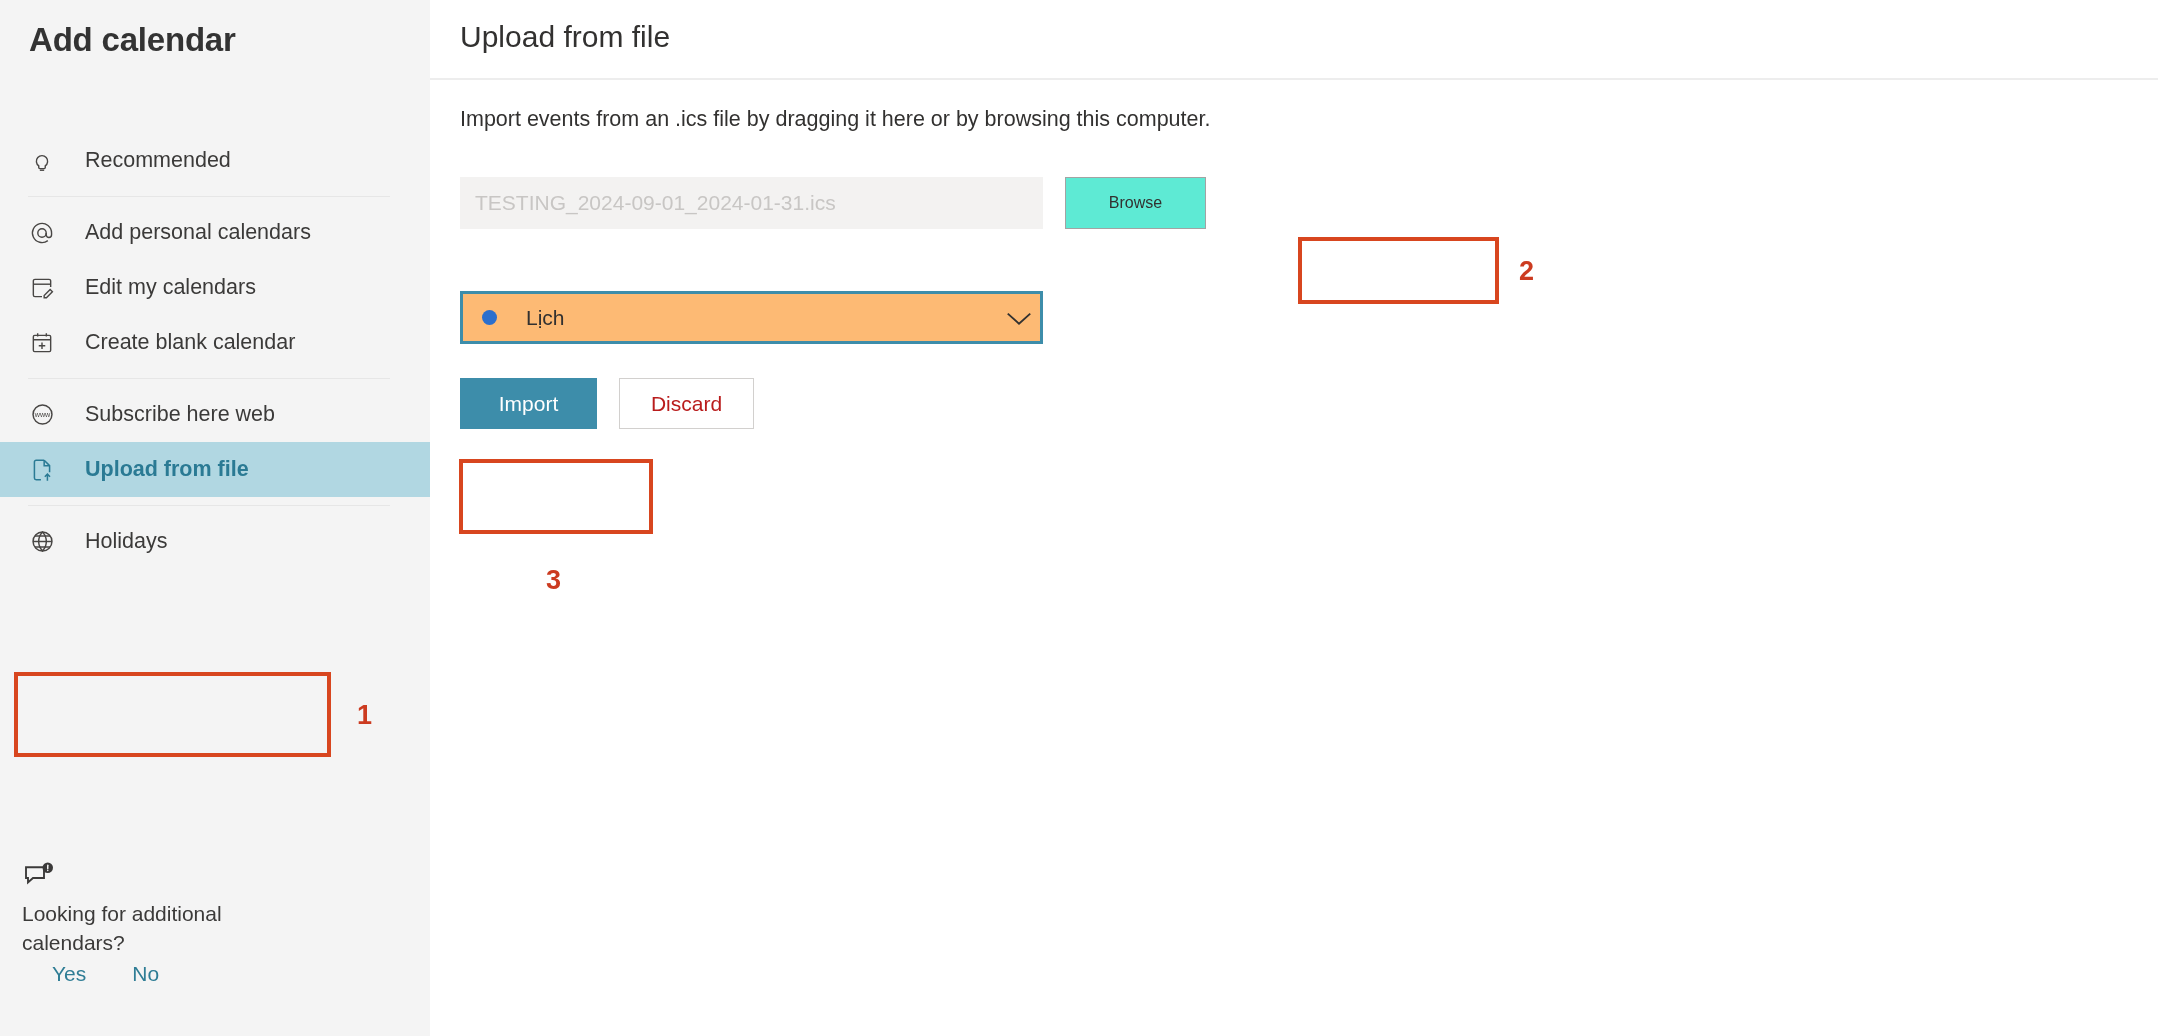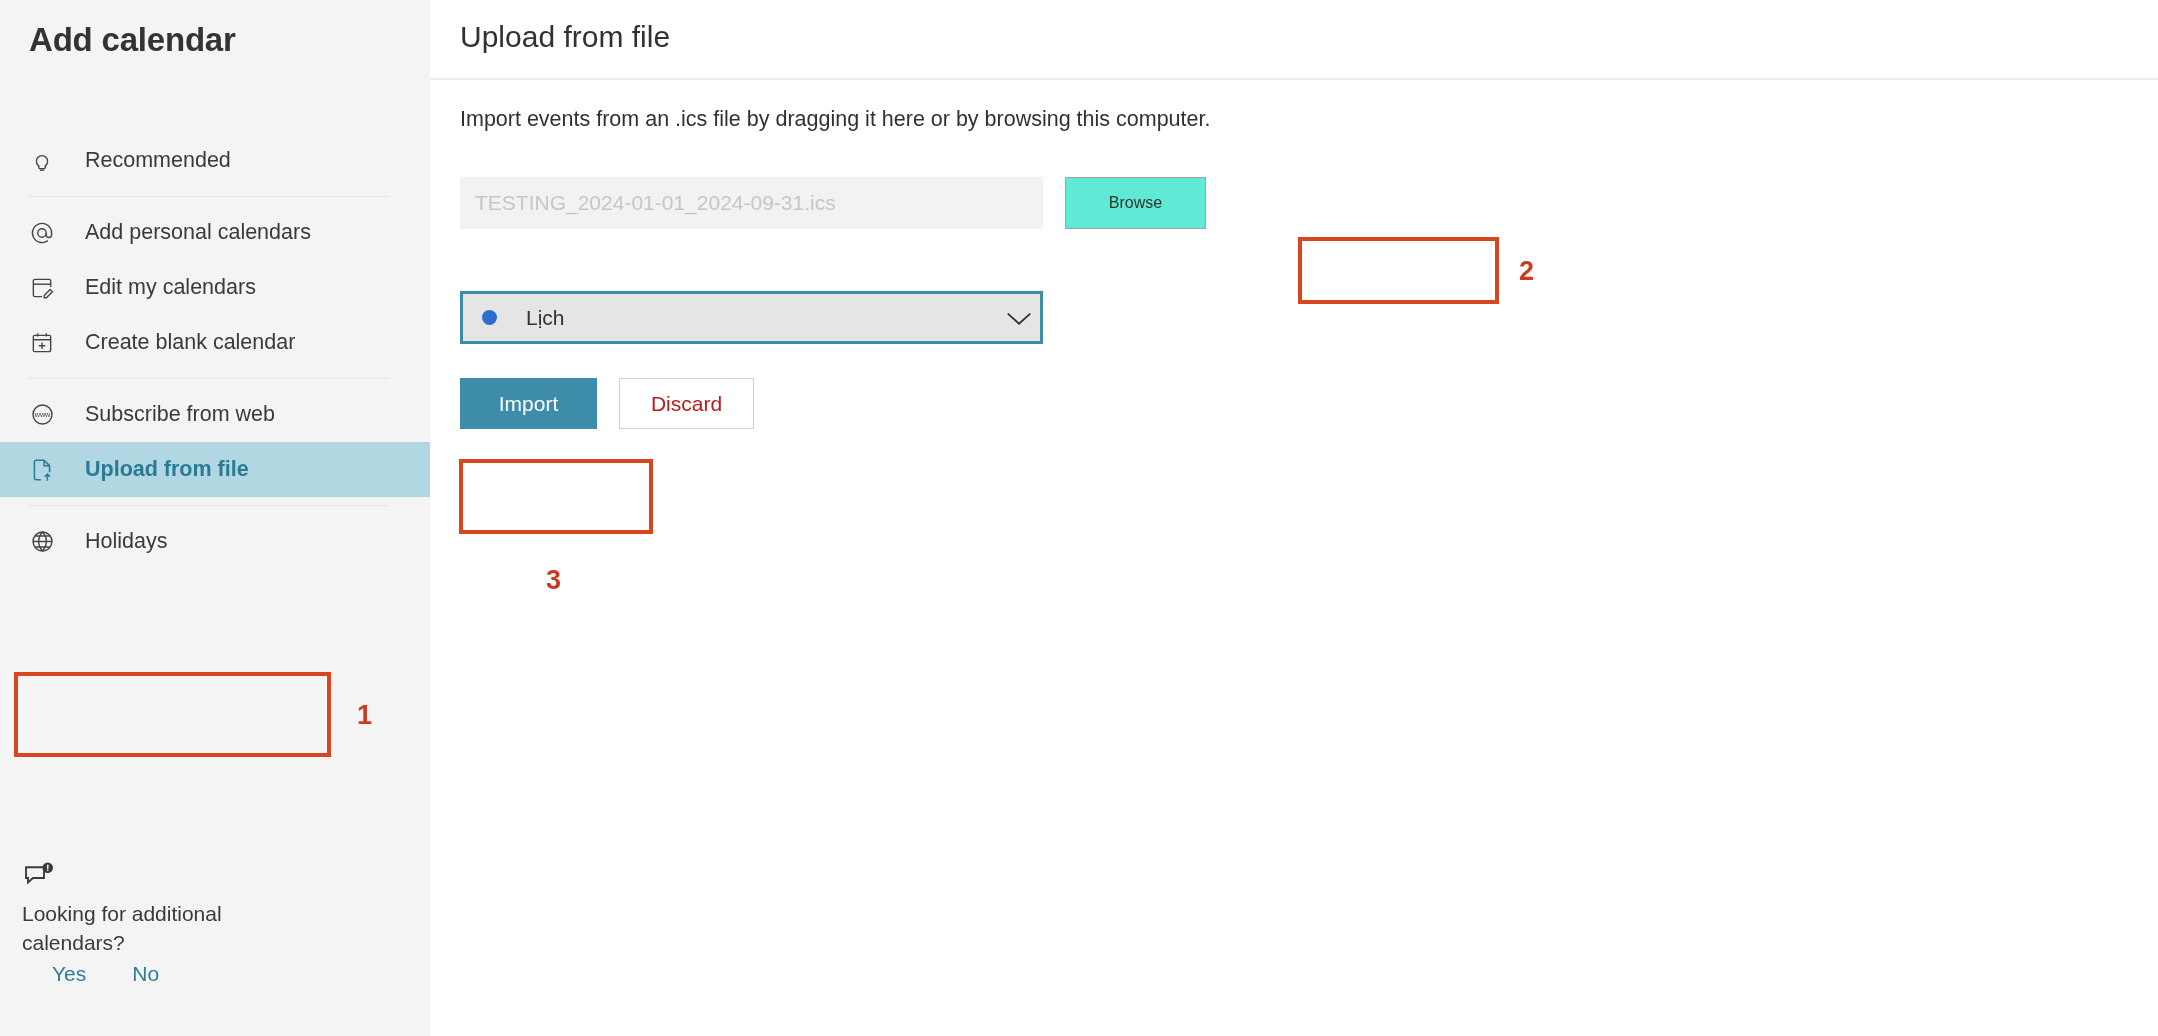--- a/index.html
+++ b/index.html
@@ -186,21 +186,21 @@
     justify-content: center;
     box-sizing: border-box;
   }
 
   .calendar-select {
     position: absolute;
     left: 30px;
     top: 211px;
     width: 583px;
     height: 53px;
-    background: #e5e5e5;
+    background: #fdba74;
     border: 3px solid #3d8daa;
     box-sizing: border-box;
     display: flex;
     align-items: center;
     padding: 0 6px 0 19px;
     cursor: pointer;
   }
   .calendar-select .dot {
     width: 15px;
     height: 15px;
@@ -334,21 +334,21 @@
       <div class="nav-divider"></div>
 
 
       <div class="nav-item">
         <span class="ico">
           <svg width="27" height="27" viewBox="0 0 24 24" fill="none" stroke="currentColor" stroke-width="1.3">
             <circle cx="12" cy="12" r="8.4"></circle>
             <text x="12" y="14.2" font-size="6.4" text-anchor="middle" fill="currentColor" stroke="none" font-family="Liberation Sans, sans-serif">www</text>
           </svg>
         </span>
-        <span class="lbl">Subscribe from web</span>
+        <span class="lbl">Subscribe here web</span>
       </div>
 
       <div class="nav-item selected">
         <span class="ico">
           <svg width="26" height="26" viewBox="0 0 24 24" fill="none" stroke="currentColor" stroke-width="1.4">
             <path d="M14 3H6.6A1.6 1.6 0 0 0 5 4.6v14.8A1.6 1.6 0 0 0 6.6 21H11"></path>
             <path d="M14 3l5 5v6"></path>
             <path d="M14 3v5h5"></path>
             <path d="M17 22v-6M14.6 18.2 17 15.8l2.4 2.4"></path>
           </svg>
@@ -391,21 +391,21 @@
 
   <div class="main">
     <div class="main-header">
       <div class="main-title">Upload from file</div>
     </div>
 
     <div class="main-body">
       <div class="intro">Import events from an .ics file by dragging it here or by browsing this computer.</div>
 
       <div class="file-row">
-        <div class="file-input">TESTING_2024-01-01_2024-09-31.ics</div>
+        <div class="file-input">TESTING_2024-09-01_2024-01-31.ics</div>
         <div class="browse-wrap">
           <button class="btn-browse">Browse</button>
         </div>
       </div>
 
       <div class="calendar-select">
         <span class="dot"></span>
         <span class="sel-label">Lịch</span>
         <span class="chev">
           <svg width="30" height="20" viewBox="0 0 24 16" fill="none" stroke="currentColor" stroke-width="1.5">

